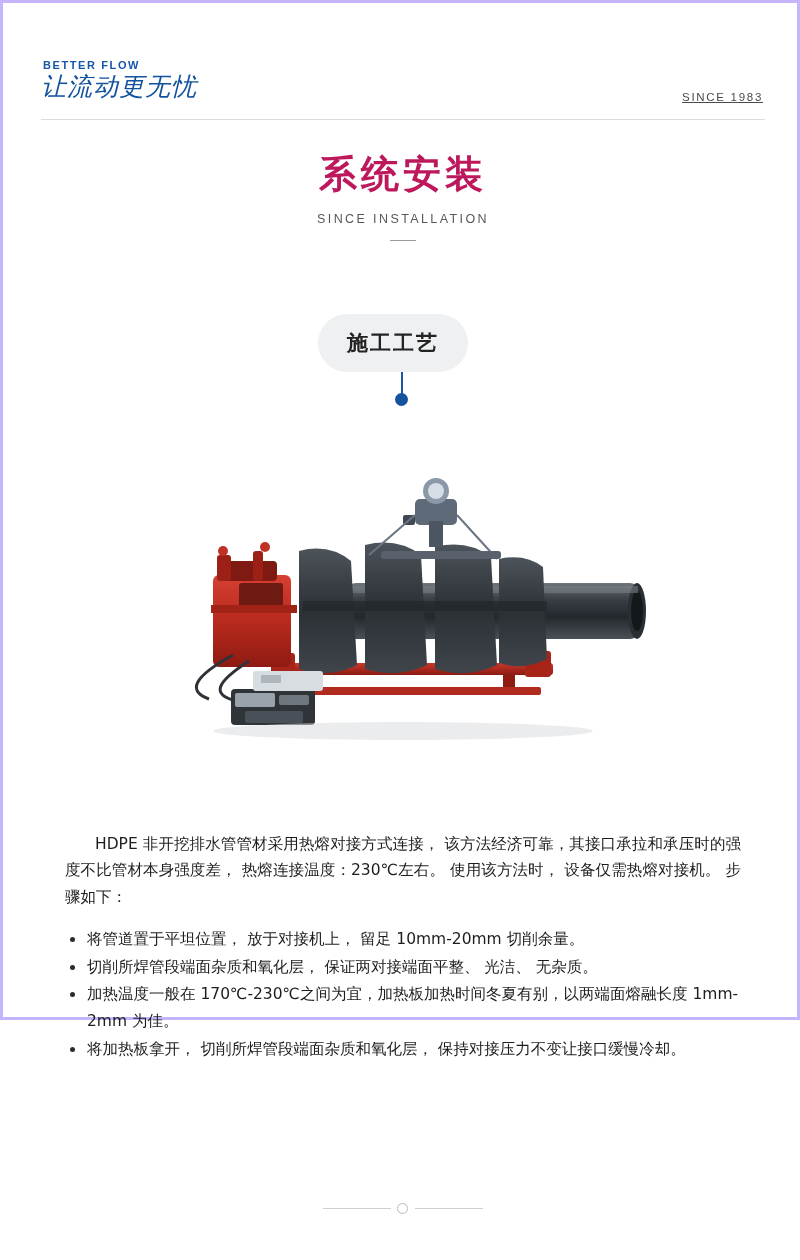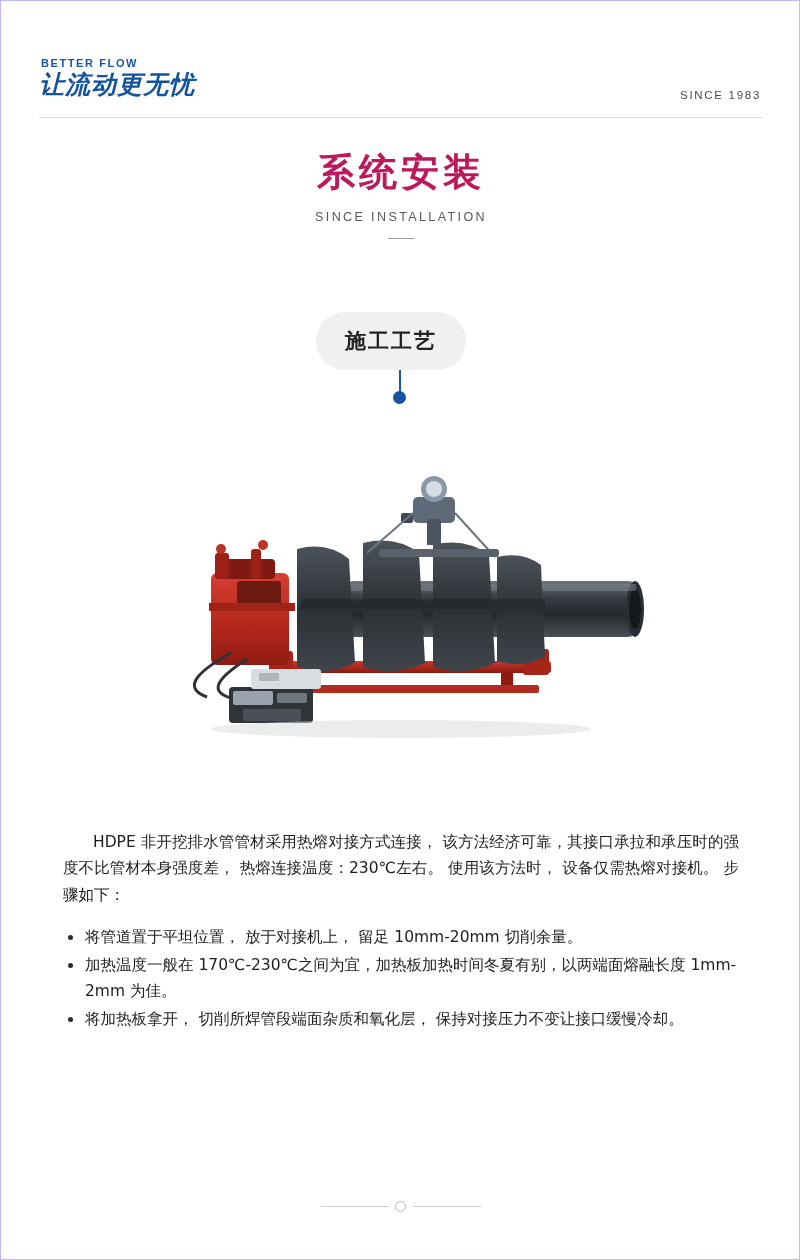--- a/index.html
+++ b/index.html
@@ -9,22 +9,22 @@
   }
   body {
     width: 800px; height: 1260px;
     font-family: "Liberation Sans", "DejaVu Sans", sans-serif;
     color: #222;
     position: relative;
     overflow: hidden;
   }
   .page {
     position: relative;
-    width: 800px; height: 1260px;
-    border: 1px solid #c4b5fd;
+    width: 800px; height: 1020px;
+    border: 3px solid #c4b5fd;
     background: #fff;
   }
 
   
   .header {
     position: absolute;
     left: 0; top: 0;
     width: 800px; height: 118px;
   }
   .logo-block {
@@ -33,33 +33,34 @@
   }
   .logo-tagline {
     font-size: 11px;
     letter-spacing: 1.6px;
     color: #1657a8;
     font-weight: bold;
     margin: 0 0 3px 2px;
   }
   .logo-cn {
     font-size: 25px;
-    font-weight: bold;
+    font-weight: normal;
     color: #12529f;
     font-style: italic;
     letter-spacing: 1px;
     line-height: 1;
     font-family: "DejaVu Sans", sans-serif;
   }
   .since {
     position: absolute;
     right: 40px; top: 88px;
     font-size: 11.5px;
     letter-spacing: 1.7px;
     color: #4a4a4a;
+    text-decoration: underline;
   }
   .header-rule {
     position: absolute;
     left: 38px; top: 116px;
     width: 724px; height: 1px;
     background: #dcdcdc;
   }
 
   
   .title-wrap {
@@ -302,20 +303,21 @@
       </g>
 
       <ellipse cx="250" cy="276" rx="190" ry="9" fill="#d9dcdf" opacity="0.55"></ellipse>
     </svg>
   </div>
 
   <div class="body-copy">
     <p class="para">HDPE 非开挖排水管管材采用热熔对接方式连接， 该方法经济可靠，其接口承拉和承压时的强度不比管材本身强度差， 热熔连接温度：230℃左右。 使用该方法时， 设备仅需热熔对接机。 步骤如下：</p>
     <ul class="steps">
       <li>将管道置于平坦位置， 放于对接机上， 留足 10mm-20mm 切削余量。</li>
+      <li>切削所焊管段端面杂质和氧化层， 保证两对接端面平整、 光洁、 无杂质。</li>
       <li>加热温度一般在 170℃-230℃之间为宜，加热板加热时间冬夏有别，以两端面熔融长度 1mm-2mm 为佳。</li>
       <li>将加热板拿开， 切削所焊管段端面杂质和氧化层， 保持对接压力不变让接口缓慢冷却。</li>
     </ul>
   </div>
 
   <div class="footer">
     <div class="footer-line-l"></div>
     <div class="footer-ring"></div>
     <div class="footer-line-r"></div>
   </div>

